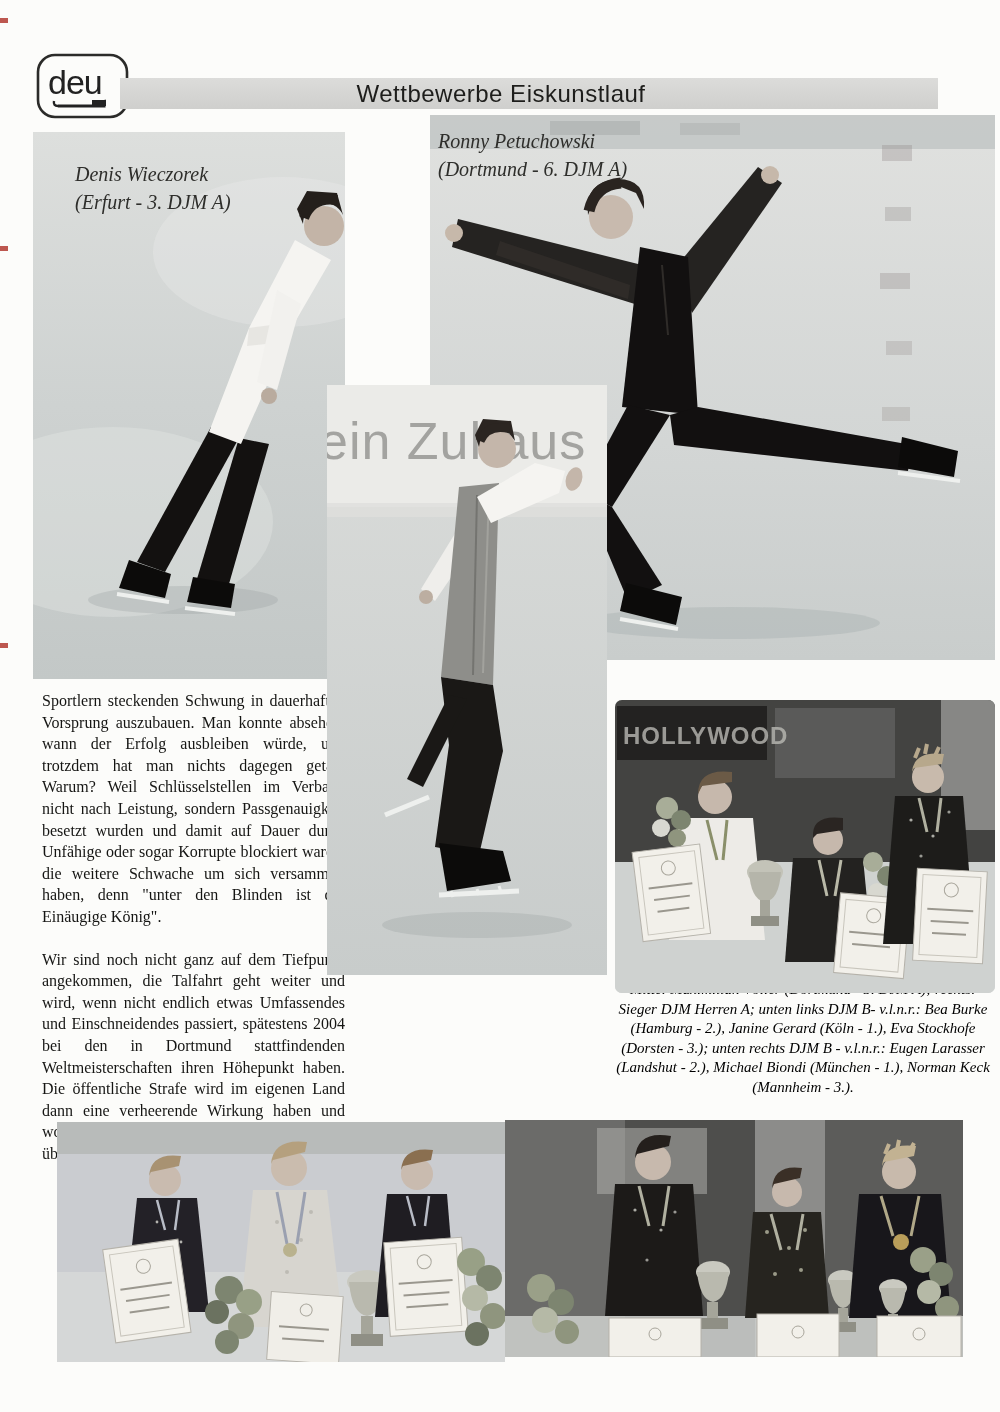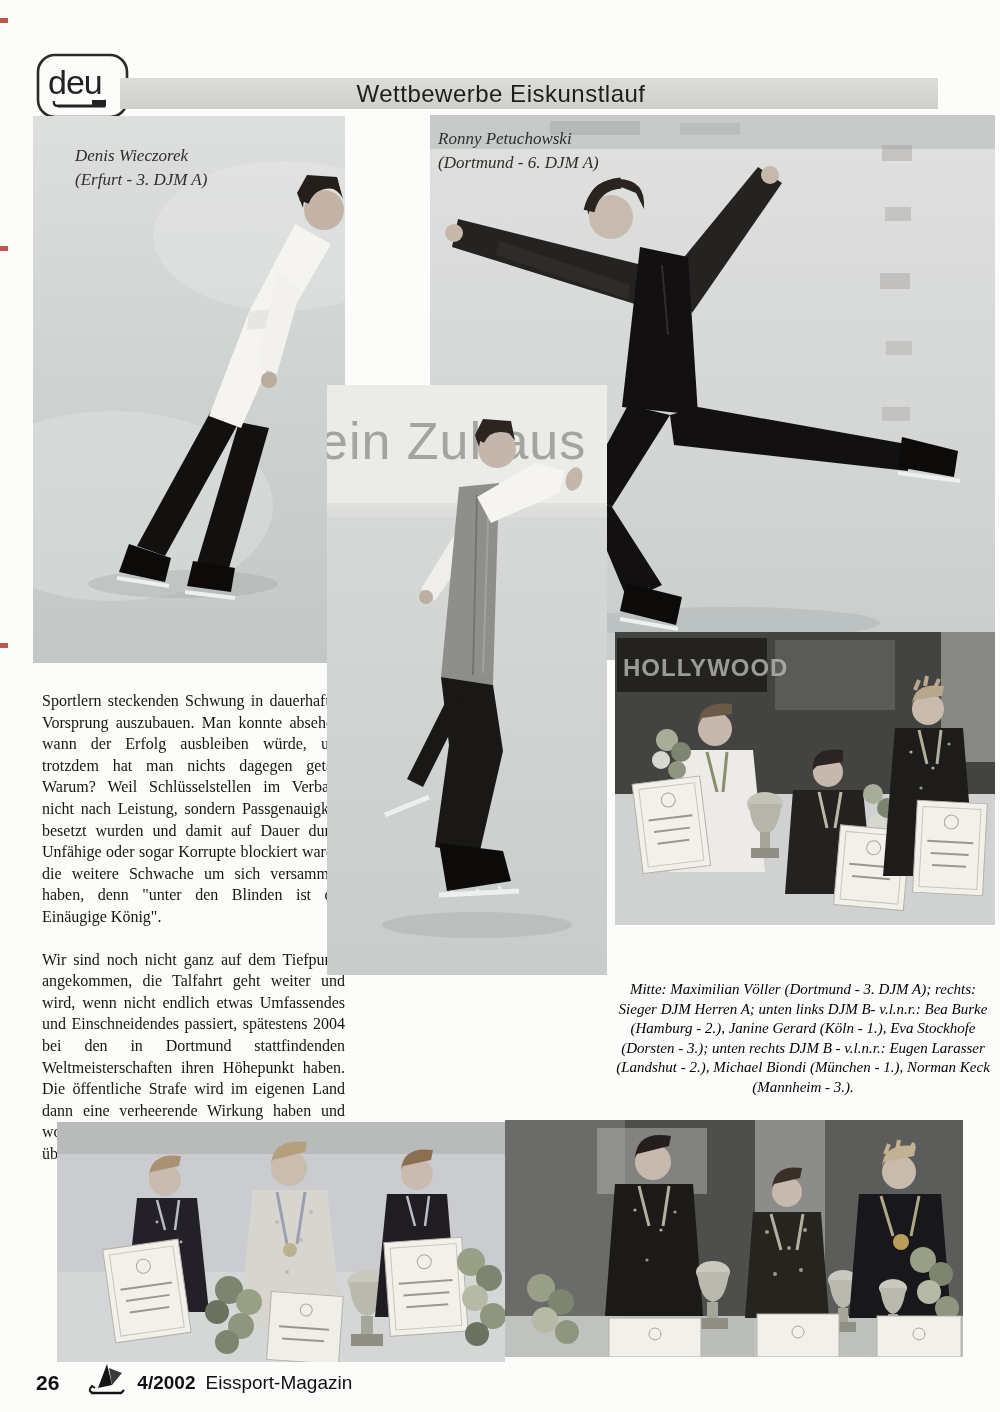--- a/index.html
+++ b/index.html
@@ -18,21 +18,21 @@
   }
   .header-title{
     font-family:"Liberation Sans", sans-serif; font-size:24px; color:#1d1d1b;
     letter-spacing:.5px; transform:translateX(-28px);
   }
   .deu-logo{left:36px; top:52px; width:94px; height:70px;}
   
   .photo{position:absolute; overflow:hidden; background:#cdd0cf;}
   .photo svg{display:block;}
   .photo-caption{
-    position:absolute; font-style:italic; font-size:17px; line-height:1.42;
+    position:absolute; font-style:italic; font-size:20px; line-height:1.42;
     color:#2e2e2b; white-space:nowrap;
   }
   
   .body-text{
     font-size:16px; line-height:21.6px; text-align:justify; color:#151513;
   }
   .body-text p{margin:0 0 21px 0;}
   .caption-right{
     font-style:italic; font-size:15px; line-height:19.5px; text-align:center;
     color:#000000;
@@ -64,21 +64,21 @@
       <path d="M22 54 h40 l6 -4 v4 h-6" fill="none" stroke="#222" stroke-width="3"></path>
       <rect x="56" y="48" width="14" height="6" fill="#222"></rect>
       <path d="M22 54 q-5 0 -4 -5" fill="none" stroke="#222" stroke-width="2.4"></path>
     </svg>
   </div>
 
   <div class="abs header-bar">
     <span class="header-title">Wettbewerbe Eiskunstlauf</span>
   </div>
 
-  <div class="photo" style="left:33px;top:116px;width:312px;height:547px;z-index:1;">
+  <div class="photo" style="left:33px;top:132px;width:312px;height:547px;z-index:1;">
     <svg width="312" height="547" viewBox="0 0 312 547">
       <defs>
         <linearGradient id="iceA" x1="0" y1="0" x2="0" y2="1">
           <stop offset="0" stop-color="#dddfdd"></stop>
             <stop offset=".5" stop-color="#ced2d1"></stop>
             <stop offset="1" stop-color="#c3c8c7"></stop>
         </linearGradient>
       </defs>
       <rect width="312" height="547" fill="url(#iceA)"></rect>
       <ellipse cx="80" cy="390" rx="160" ry="95" fill="#e8eae8" opacity=".35"></ellipse>
@@ -190,21 +190,21 @@
       <polygon points="122,310 140,314 96,402 80,394" fill="#1a1816"></polygon>
 
       <path d="M58 430 l44 -18" stroke="#eef0ee" stroke-width="5"></path>
 
       <polygon points="112,458 176,466 184,496 120,506" fill="#0c0b0a"></polygon>
       <path d="M112 510 l80 -4" stroke="#eef0ee" stroke-width="5"></path>
       <path d="M124 506 l2 6 M150 504 l2 6 M172 501 l2 6" stroke="#eef0ee" stroke-width="3"></path>
     </svg>
   </div>
 
-  <div class="photo" style="left:615px;top:632px;width:380px;height:293px;z-index:3;">
+  <div class="photo" style="left:615px;top:700px;width:380px;height:293px;z-index:3;border-radius:7px;">
     <svg width="380" height="293" viewBox="0 0 380 293">
       <rect width="380" height="293" fill="#cfd2d0"></rect>
       <rect width="380" height="162" fill="#434341"></rect>
       <rect x="160" y="8" width="120" height="70" fill="#6b6b69" opacity=".6"></rect>
       <rect x="326" y="0" width="54" height="130" fill="#8f8f8d" opacity=".9"></rect>
       <rect x="2" y="6" width="150" height="54" fill="#232221"></rect>
       <text x="8" y="44" font-family="Liberation Sans, sans-serif" font-size="24" font-weight="bold" fill="#b9b9b4" opacity=".8" letter-spacing="1">HOLLYWOOD</text>
 
       <circle cx="100" cy="97" r="17" fill="#c6b8ac"></circle>
       <path d="M83 94 q0 -26 34 -22 l0 10 -30 4 z" fill="#6b5a46"></path>
@@ -417,27 +417,14 @@
         <path d="M375 168 q3 24 13 26 q10 -2 13 -26 z" fill="#b9b9ae"></path>
         <rect x="383" y="194" width="10" height="13" fill="#a5a59a"></rect>
       </g>
       <g>
         <rect x="372" y="196" width="84" height="41" fill="#f2f0ea" stroke="#b5b2aa"></rect>
         <circle cx="414" cy="214" r="6" fill="none" stroke="#a9a69c"></circle>
       </g>
     </svg>
   </div>
 
-  <div class="abs footer">
-    <span class="pagenum">26</span>
-    <span class="flogo">
-      <svg width="42" height="38" viewBox="0 0 42 38">
-        <polygon points="13,26 22,2 27,23" fill="#141414"></polygon>
-        <polygon points="24,6 37,11 27,23" fill="#3a3a3a"></polygon>
-        <path d="M8 31 q-6 -2 -1 -7 l3 2" fill="none" stroke="#141414" stroke-width="2"></path>
-        <path d="M6 31 h30 l3 -3" fill="none" stroke="#141414" stroke-width="2.4"></path>
-      </svg>
-    </span>
-    <span class="issue">4/2002</span>
-    <span class="mag">Eissport-Magazin</span>
-  </div>
 
 </div>
 
 </body></html>

